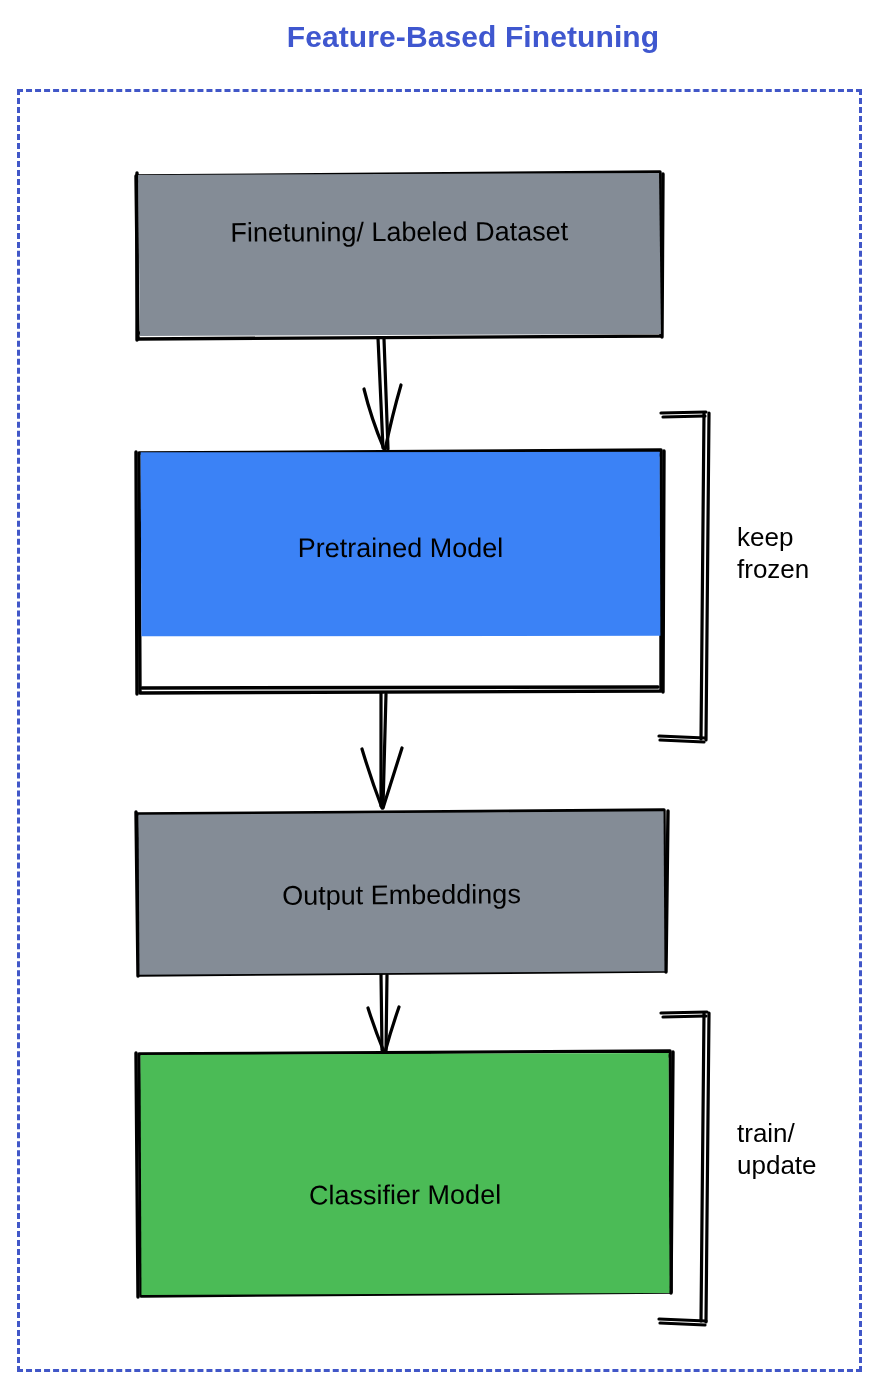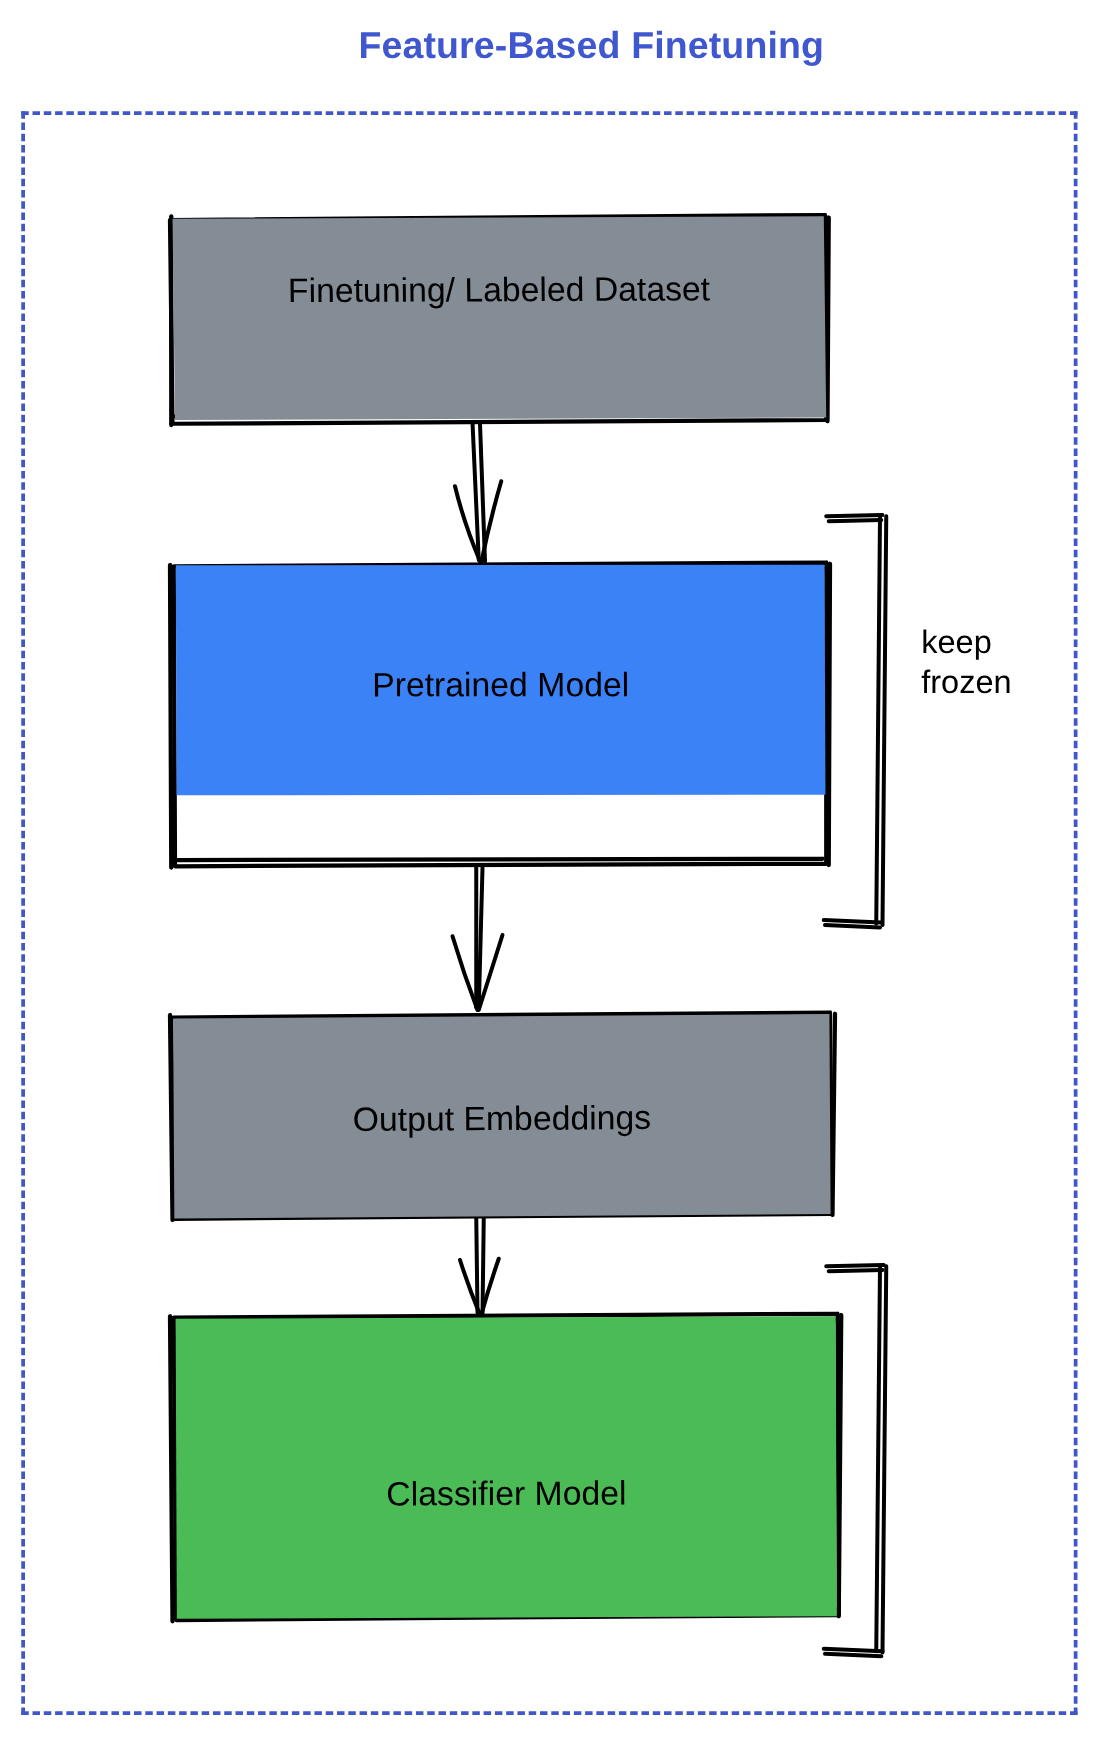--- a/index.html
+++ b/index.html
@@ -123,20 +123,21 @@
 
   
   .side-note {
     position: absolute;
     color: #000000;
     font-size: 26px;
     line-height: 1.24;
     font-family: "Liberation Sans", sans-serif;
     white-space: pre-line;
     text-align: left;
+    margin-top: 24px;
   }
   #note-keep-frozen { left: 737px; top: 497px; width: 120px; }
   #note-train-update { left: 737px; top: 1093px; width: 125px; }
 </style>
 </head>
 <body>
 
 <div id="diagram-root">
 
   <div class="diagram-title">Feature-Based Finetuning</div>
@@ -233,14 +234,16 @@
     <span class="node-label">Output Embeddings</span>
   </div>
 
   <div class="node" id="node-classifier">
     <span class="node-label">Classifier Model</span>
   </div>
 
   <div class="side-note" id="note-keep-frozen">keep
 frozen</div>
 
+  <div class="side-note" id="note-train-update">train/
+update</div>
 
 </div>
 
 </body></html>

